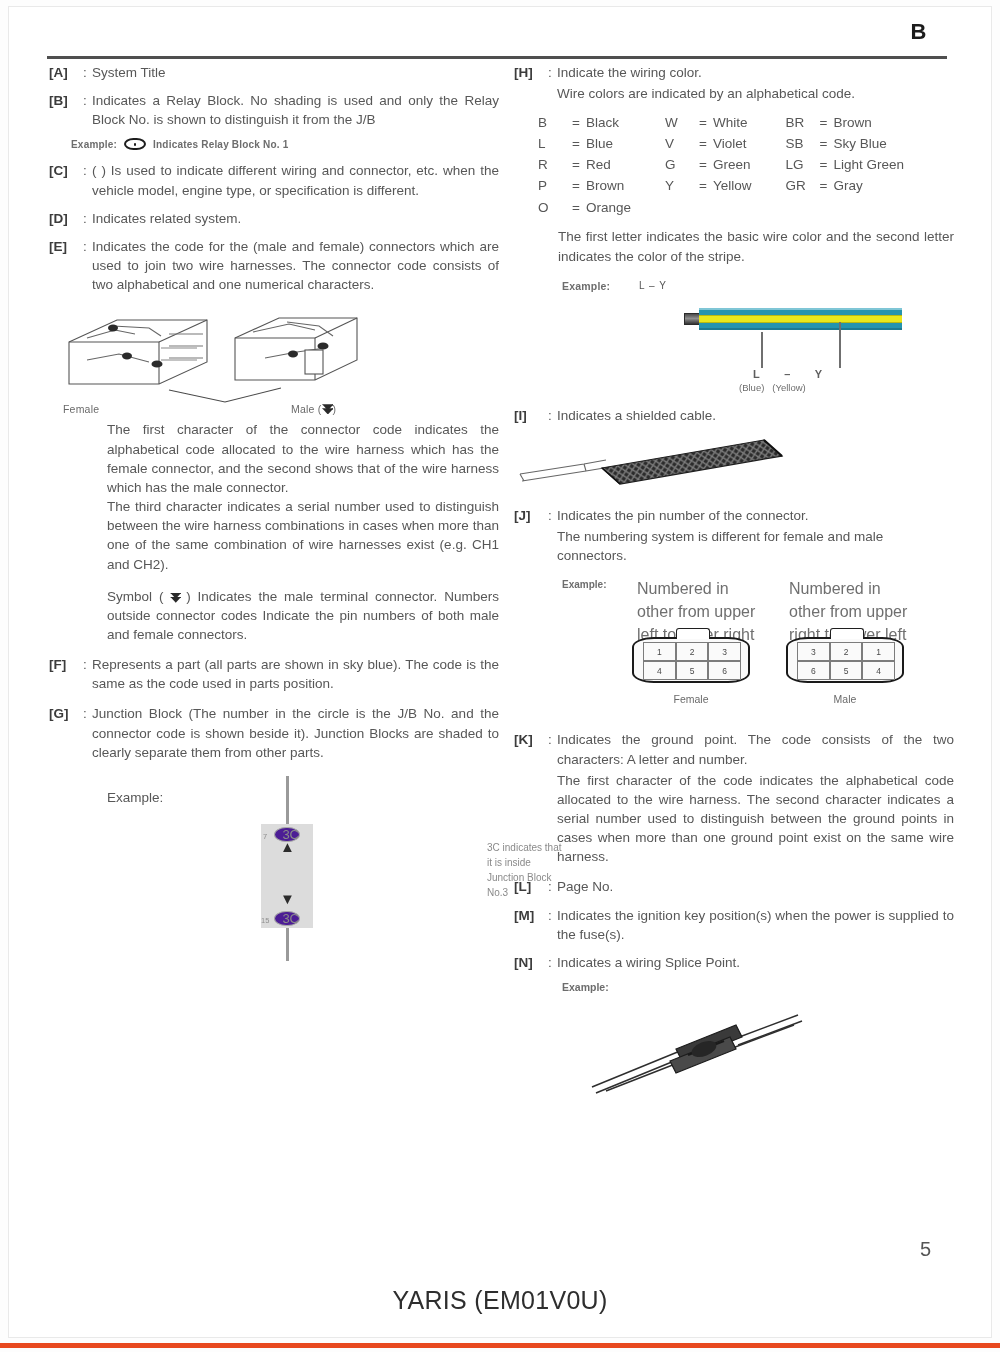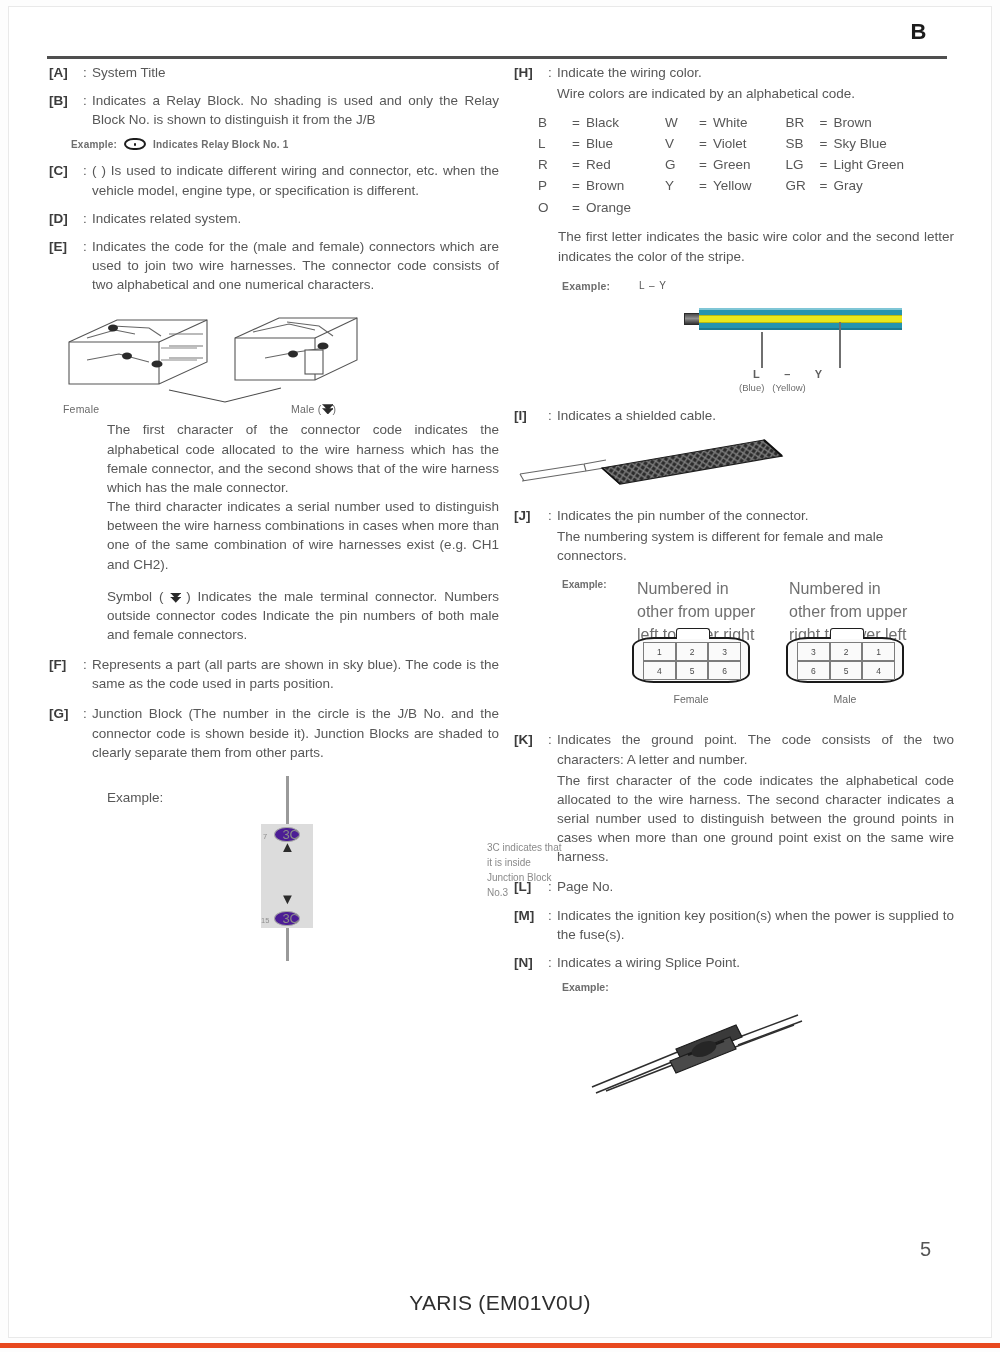--- a/index.html
+++ b/index.html
@@ -353,21 +353,21 @@
   #page-no {
     position: absolute;
     right: 60px; bottom: 76px;
     font-size: 20px;
     color: #555;
   }
   #footer-title {
     position: absolute;
     left: 0; right: 0; bottom: 22px;
     text-align: center;
-    font-size: 21px;
+    font-size: 25px;
     color: #2e2e2e;
     letter-spacing: 0.3px;
   }
 </style>
 </head>
 <body>
 
 <div id="page">
   <div id="page-inner">
 

